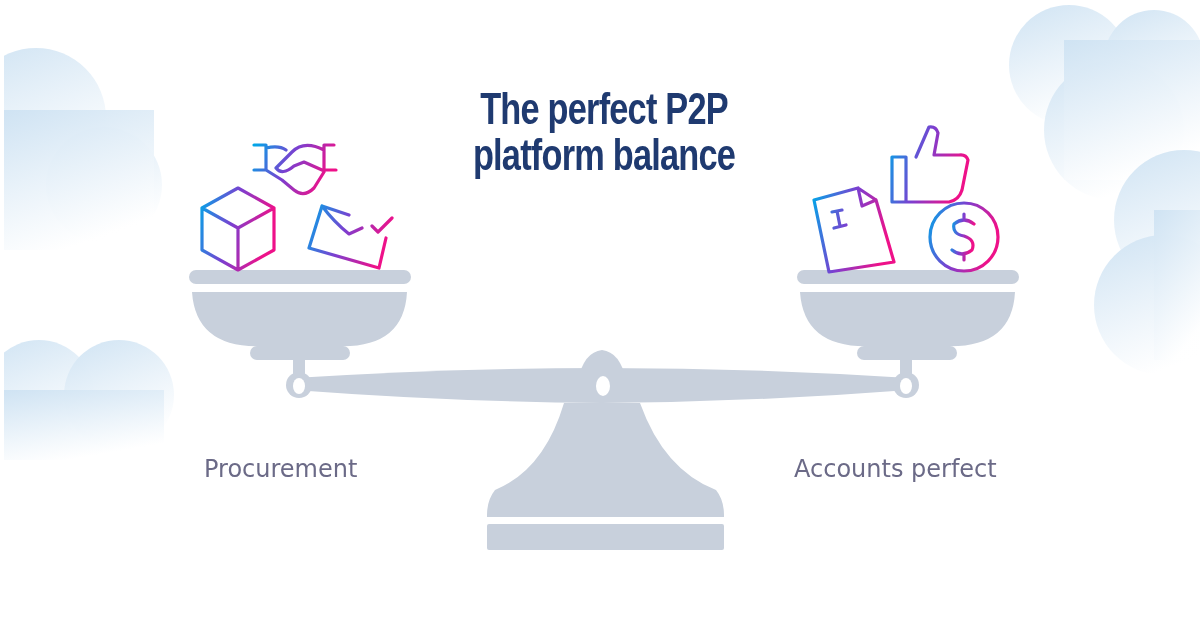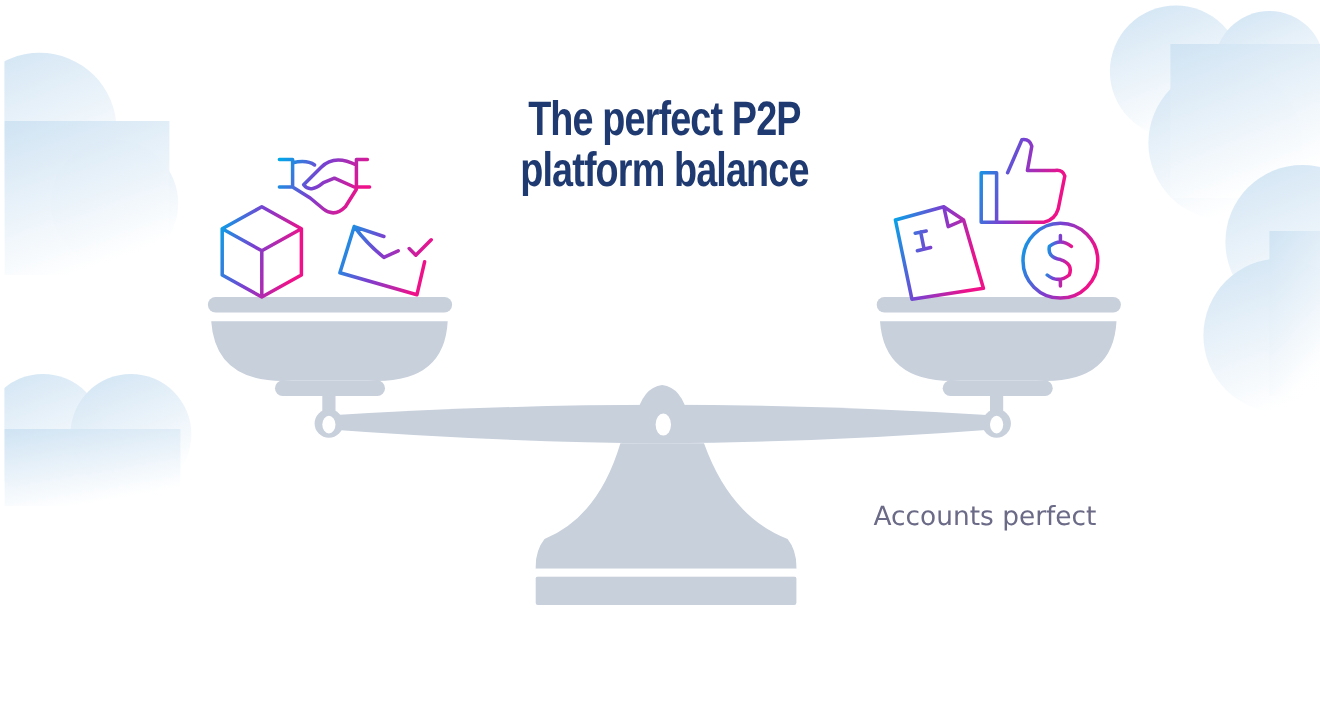--- a/index.html
+++ b/index.html
@@ -103,14 +103,15 @@
         <path d="M970,224 Q960,216 950,224 Q948,234 960,236 Q972,240 968,250 Q958,258 948,250 M960,214 L960,220 M960,254 L960,260"></path>
       </g>
     </g>
   </svg>
 
   <div class="title">
     <div>The perfect P2P</div>
     <div>platform balance</div>
   </div>
 
+  <div class="label label-left">Procurement</div>
   <div class="label label-right">Accounts perfect</div>
 </div>
 
 </body></html>

